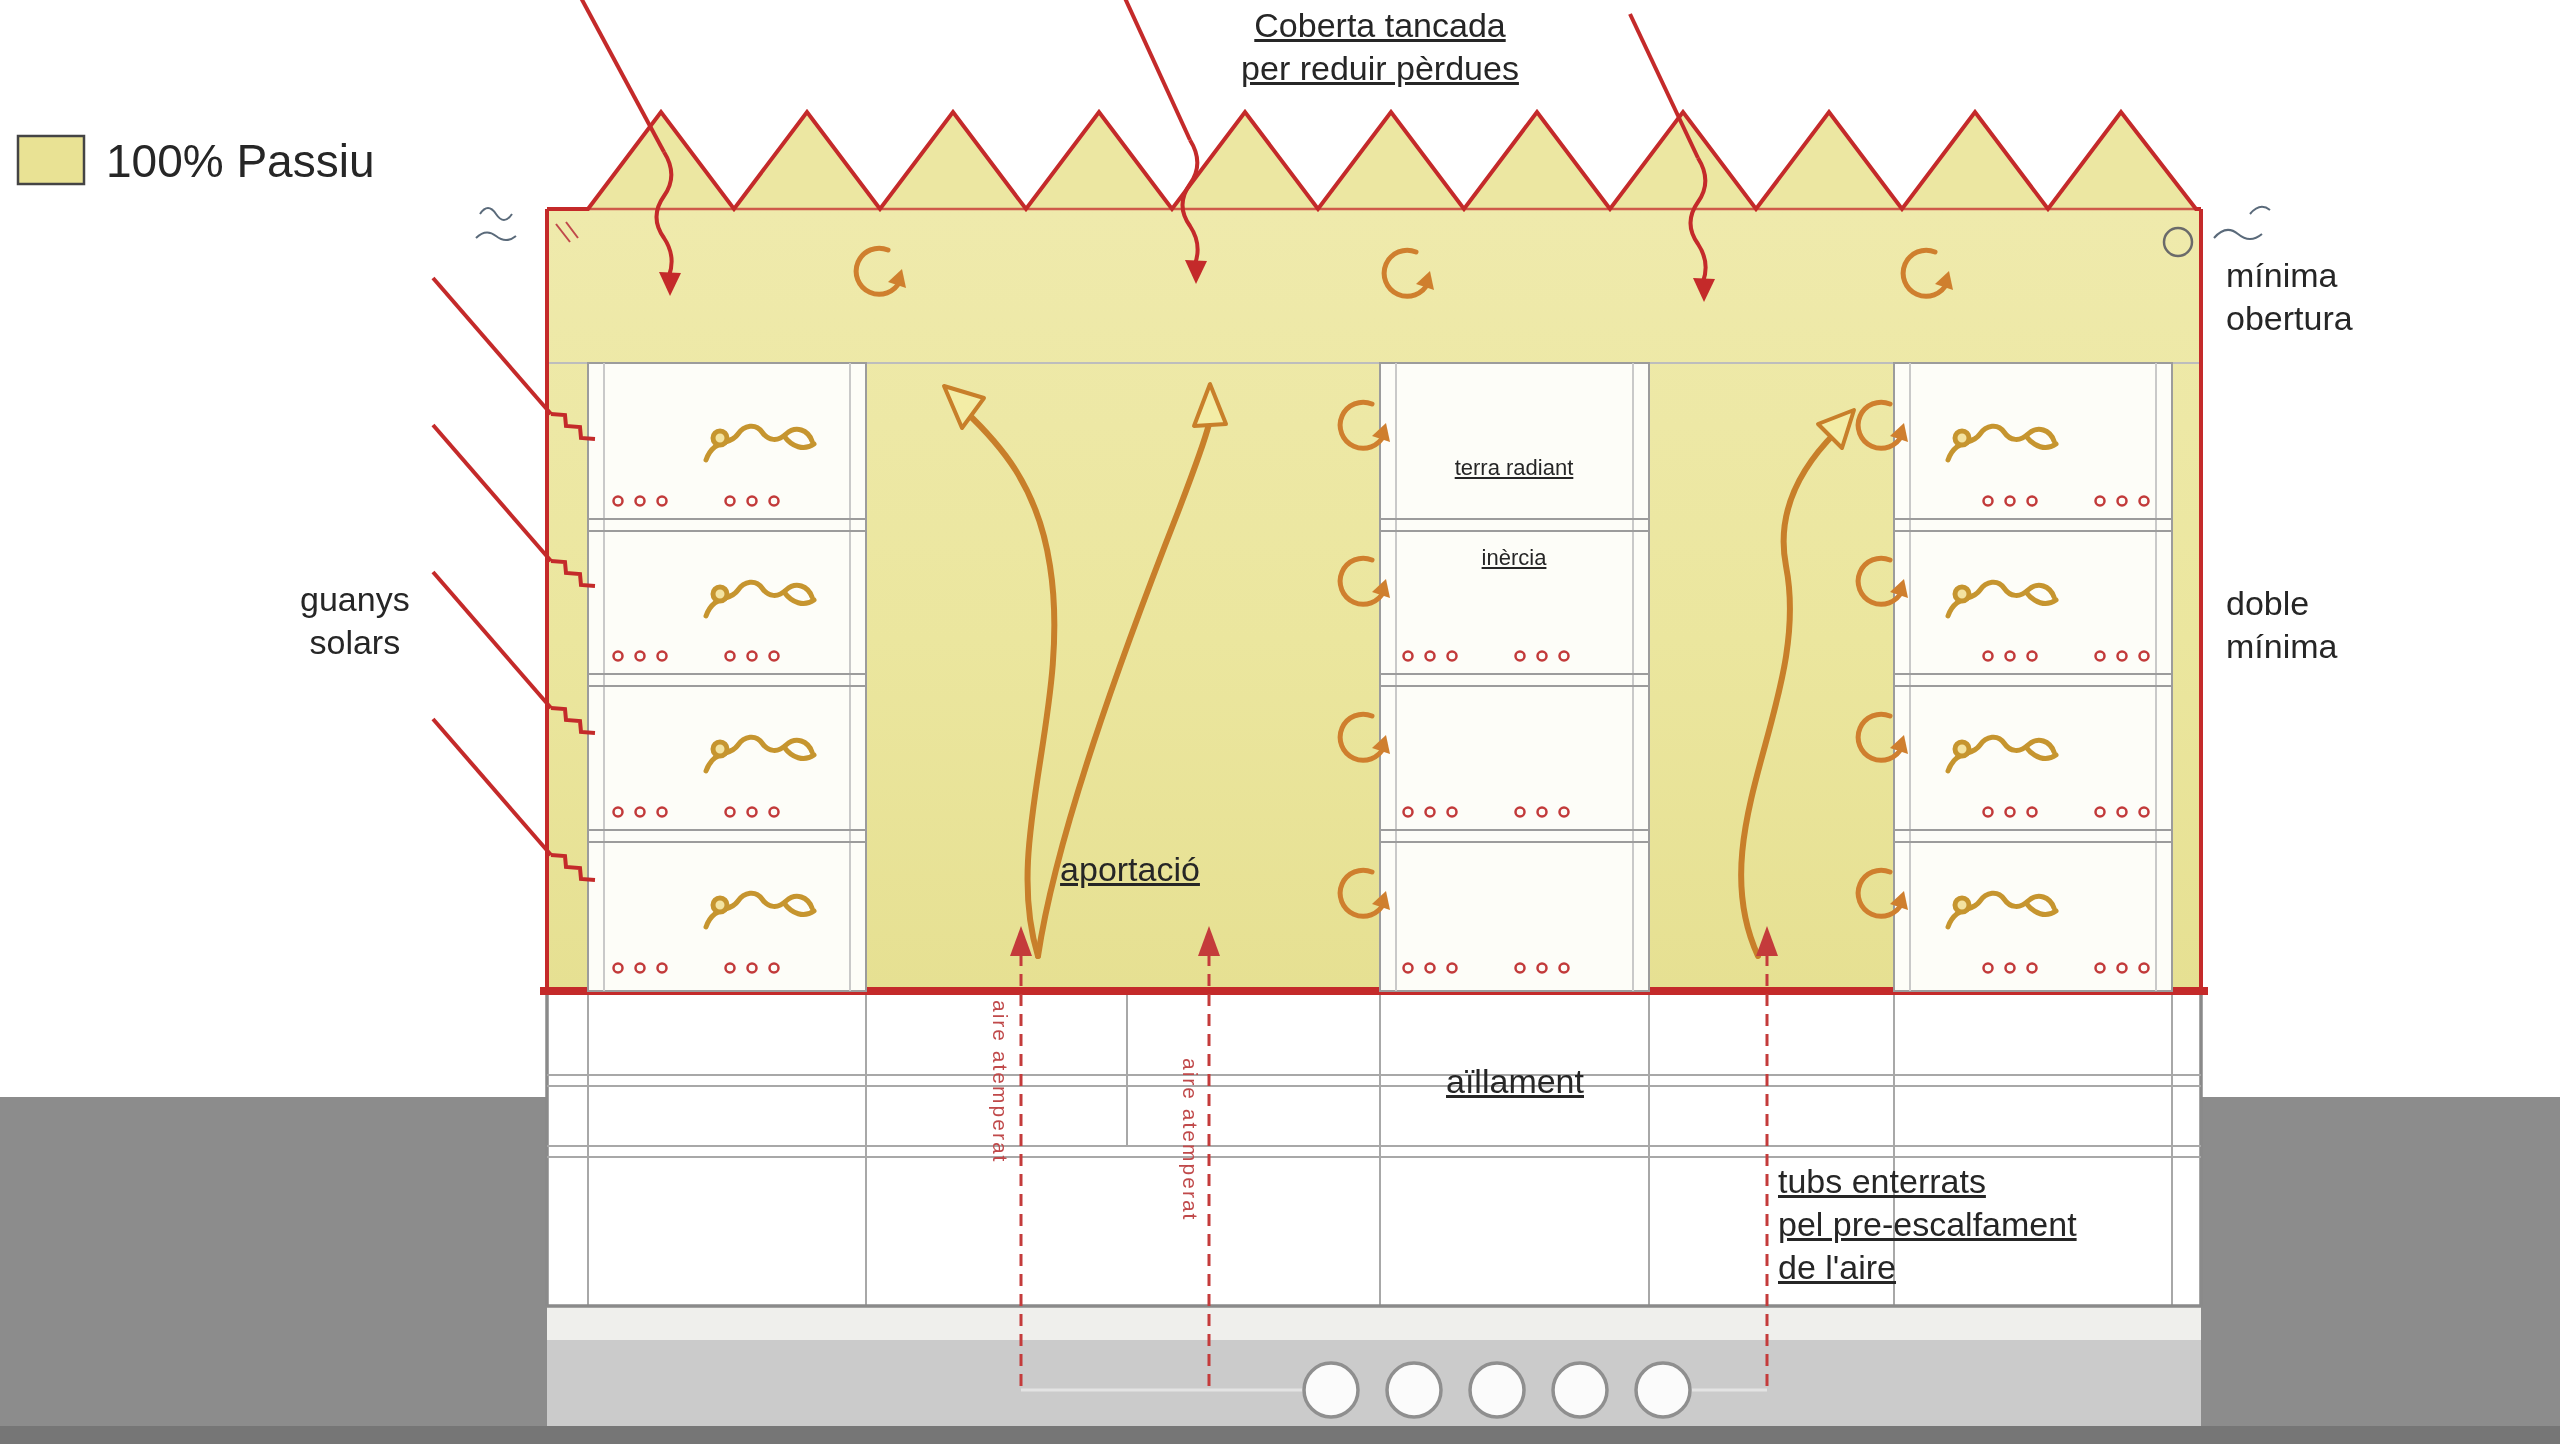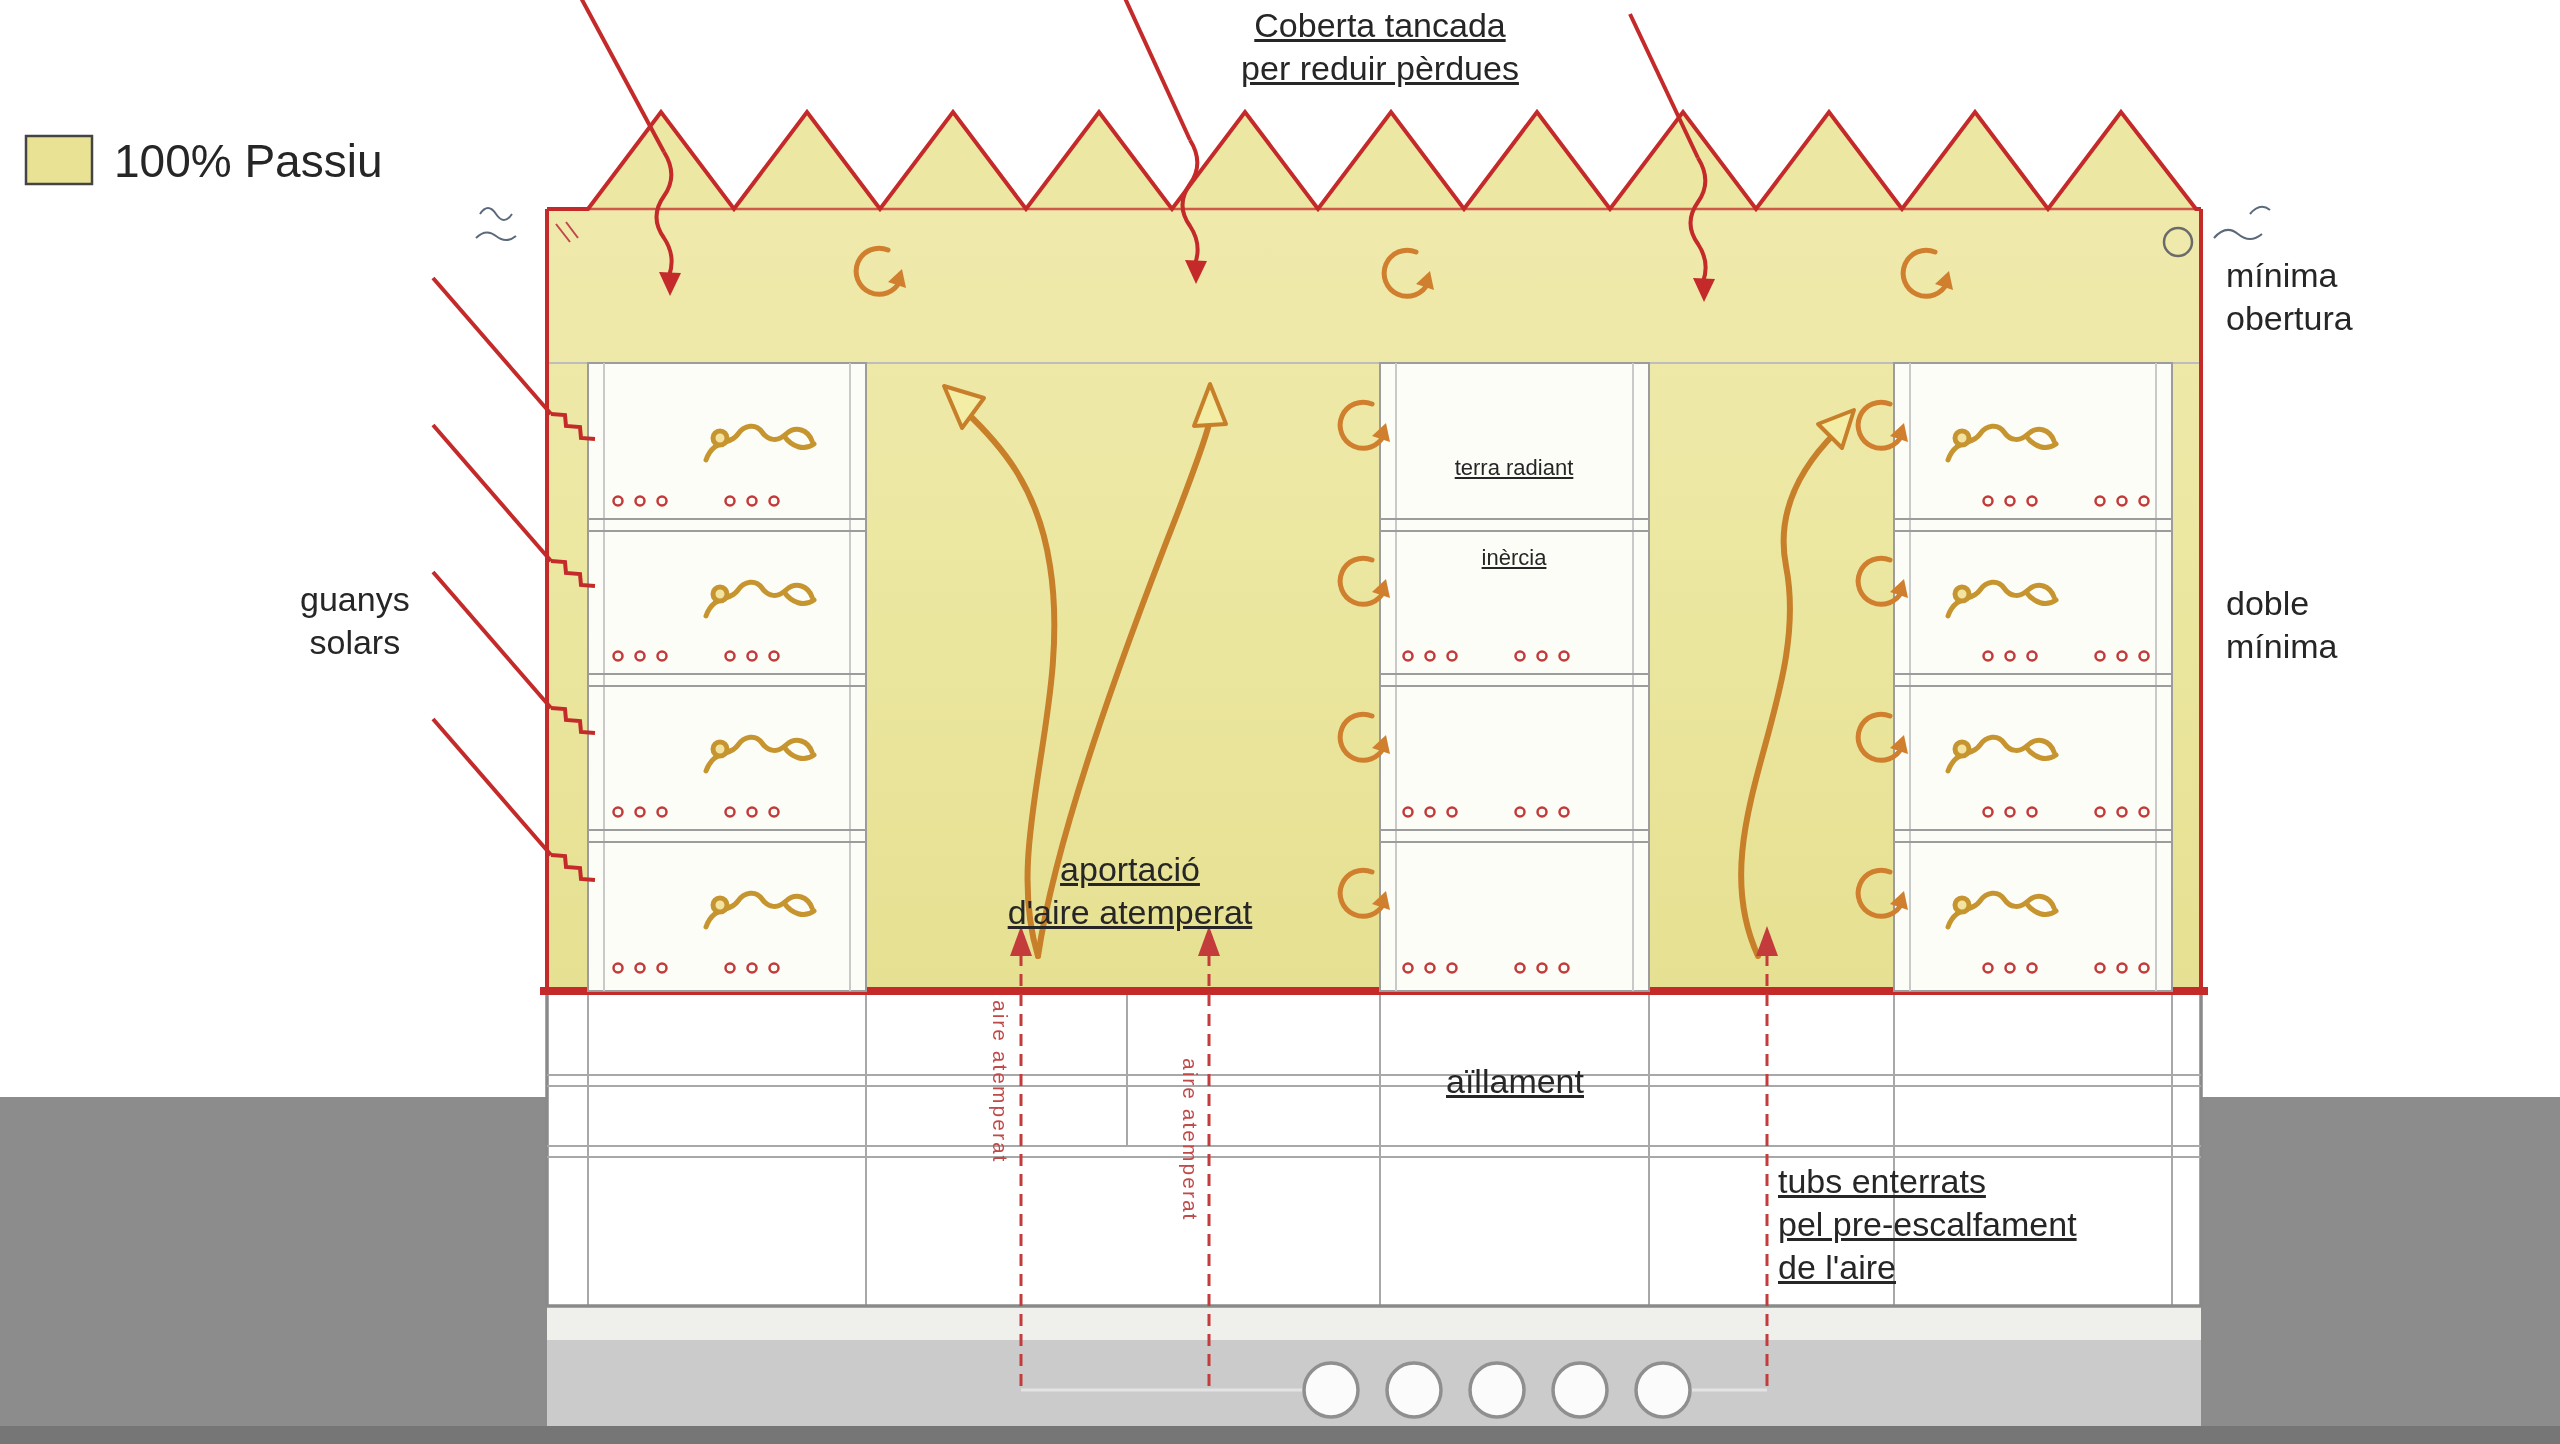--- a/index.html
+++ b/index.html
@@ -4,21 +4,21 @@
 <style>
   html,body{margin:0;padding:0;background:#ffffff;}
   .stage{position:relative;width:2560px;height:1444px;background:#ffffff;overflow:hidden;
          font-family:"Liberation Sans", sans-serif;}
   .diagram{position:absolute;left:0;top:0;}
   .lbl{position:absolute;color:#262626;font-size:34px;line-height:43px;white-space:nowrap;}
   .center{text-align:center;text-decoration:underline;}
   .f32{font-size:22px;line-height:40px;}
   .f46{font-size:46px;line-height:52px;}
   .vert{writing-mode:vertical-rl;font-size:21px;line-height:24px;color:#c0494a;letter-spacing:2px;}
-  .legend{position:absolute;left:16px;top:134px;display:flex;align-items:center;gap:18px;margin-left:8px;}
+  .legend{position:absolute;left:16px;top:134px;display:flex;align-items:center;gap:18px;}
   
   .stack-rect{fill:#fdfdf8;stroke:#9c9c9c;stroke-width:2;}
   .innerwall{stroke:#c9c9c9;stroke-width:2;}
   .slab{stroke:#9c9c9c;stroke-width:2;}
   .grid{stroke:#a8a8a8;stroke-width:2;}
   .gridthick{stroke:#8a8a8a;stroke-width:3.5;}
   .redline{stroke:#c42a2a;}
   .duct{stroke:#c43b3b;stroke-width:3;stroke-dasharray:12 8;}
   .ray{stroke:#c42a2a;stroke-width:4;fill:none;}
   .bigarrow{stroke:#c87f2a;stroke-width:6;fill:none;stroke-linecap:round;}
@@ -248,21 +248,20 @@
   <div>doble</div>
   <div>mínima</div>
 </div>
 
 <div class="lbl center f32" style="left:1384px;top:448px;width:260px;">terra radiant</div>
 
 <div class="lbl center f32" style="left:1384px;top:538px;width:260px;">inèrcia</div>
 
 <div class="lbl center" style="left:940px;top:848px;width:380px;">
   <div>aportació</div>
-  <div>d'aire atemperat</div>
 </div>
 
 <div class="lbl center" style="left:1380px;top:1060px;width:270px;">aïllament</div>
 
 
 <div class="lbl" style="left:1778px;top:1160px;text-decoration:underline;">
   <div>tubs enterrats</div>
   <div>pel pre-escalfament</div>
   <div>de l'aire</div>
 </div>

